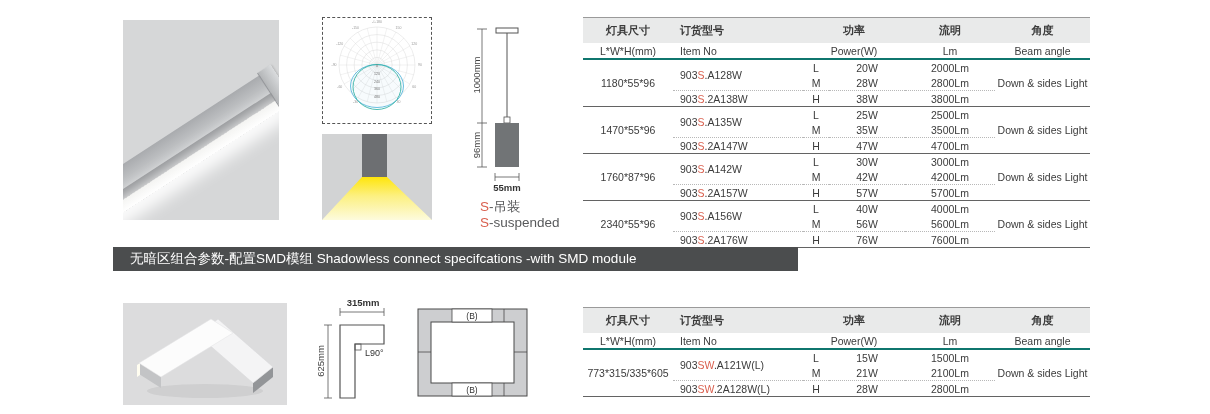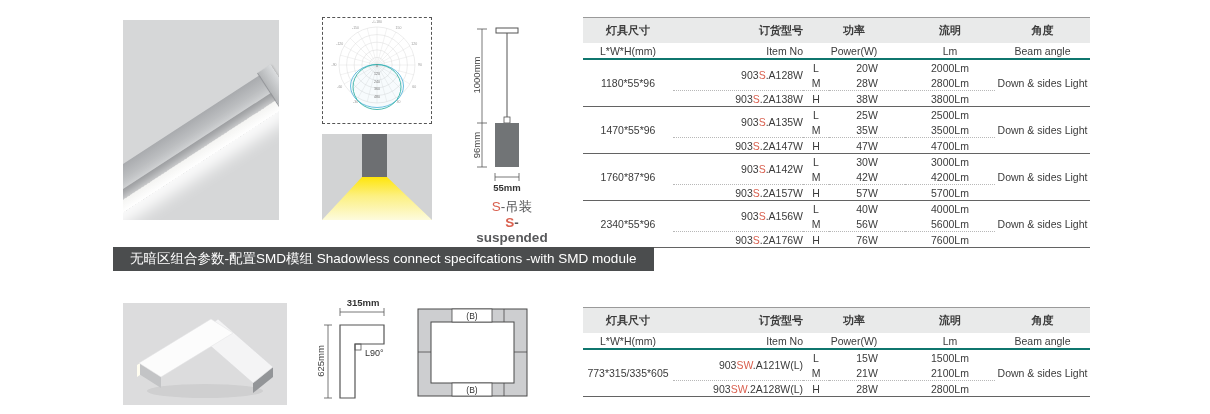--- a/index.html
+++ b/index.html
@@ -22,41 +22,41 @@
   .photo-beam{left:322px;top:134px;width:110px;height:86px;background:#d2d3d4;overflow:hidden;}
   .fixture{position:absolute;left:40px;top:0;width:25px;height:43px;background:#6d6f72;}
   .beam{position:absolute;left:0;top:0;width:110px;height:86px;
         clip-path:polygon(40px 43px,65px 43px,110px 86px,0px 86px);
         background:linear-gradient(180deg,#ffe400 48%,#fcf081 72%,#fdfbdd 100%);}
 
   .photo-corner{left:123px;top:303px;width:164px;height:102px;background:#dcdcdd;}
 
   
   .suspension{left:470px;top:25px;width:110px;height:215px;}
-  .s-label{position:absolute;left:0;width:84px;text-align:center;color:#58595b;font-size:13.5px;}
+  .s-label{position:absolute;left:10px;width:84px;text-align:left;color:#58595b;font-size:13.5px;}
   .s-label.cn{top:173px;}
-  .s-label.en{top:190px;font-weight:bold;}
+  .s-label.en{top:190px;}
   .rd{color:#d9604f;}
 
   .corner-dim{left:316px;top:295px;width:84px;height:112px;text-align:center;}
   .frame-diagram{left:416px;top:306px;width:114px;height:94px;}
 
   
-  .banner{left:113px;top:247px;width:541px;height:24px;background:#4b4d4e;color:#ffffff;
+  .banner{left:113px;top:247px;width:685px;height:24px;background:#4b4d4e;color:#ffffff;
           font-size:13.5px;line-height:24px;padding-left:17px;box-sizing:border-box;white-space:nowrap;}
 
   
   .spec-wrap-top{left:583px;top:17px;}
   .spec-wrap-bottom{left:583px;top:307px;}
   table.spec-table{border-collapse:collapse;table-layout:fixed;width:507px;border-top:1px solid #9a9a9a;
                    font-family:"Liberation Sans",sans-serif;font-size:10.5px;color:#3b3b3b;}
   .spec-table th,.spec-table td{padding:0;margin:0;white-space:nowrap;text-align:center;vertical-align:middle;}
   .spec-table tr.hcn th{background:#e9eaea;font-weight:bold;font-size:11px;height:25px;}
   .spec-table tr.hen th{font-weight:normal;height:15px;border-bottom:2px solid #0f766e;}
-  .spec-table th.th-left,.spec-table td.c-item{text-align:right;padding-left:7px;}
+  .spec-table th.th-left,.spec-table td.c-item{text-align:left;padding-left:7px;}
   .spec-table td{height:15px;}
   .spec-table td.dot{border-bottom:1px dotted #b8b8b8;}
   .spec-table td.gsep{border-bottom:1.5px solid #636363;margin-left:8px;}
 </style>
 </head>
 <body>
 
 <div class="page">
 
   <div class="abs photo-linear">

